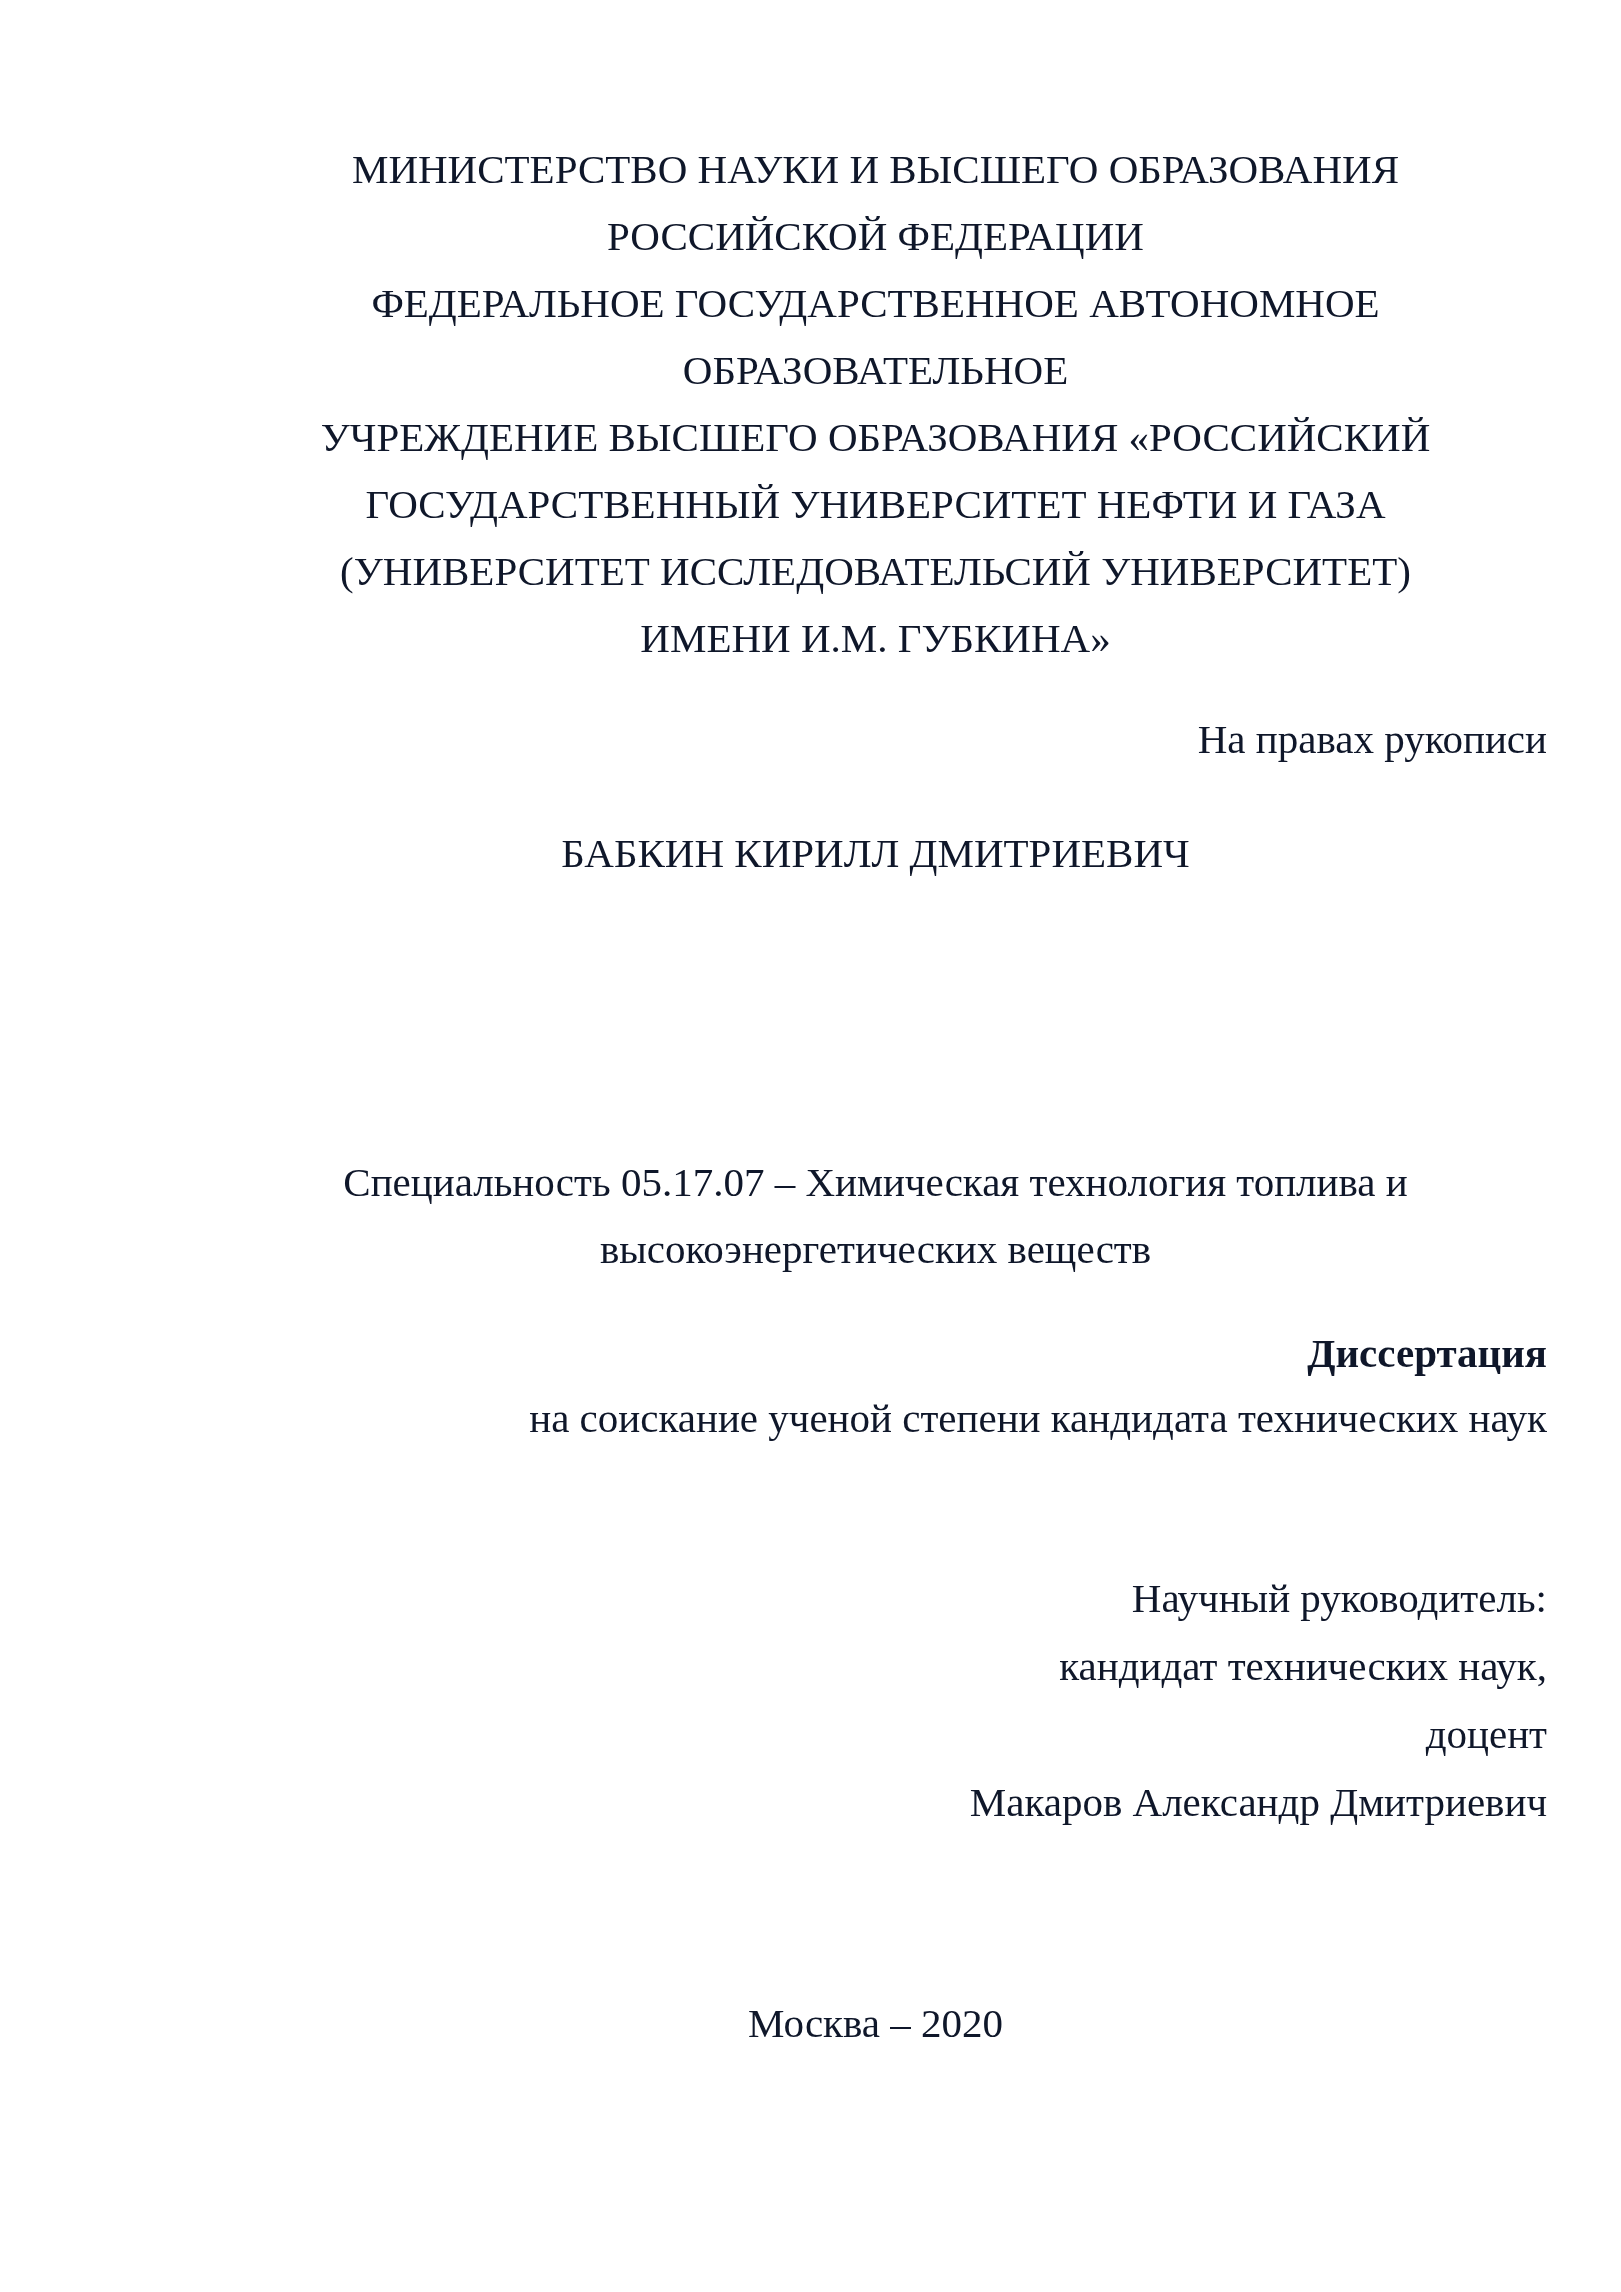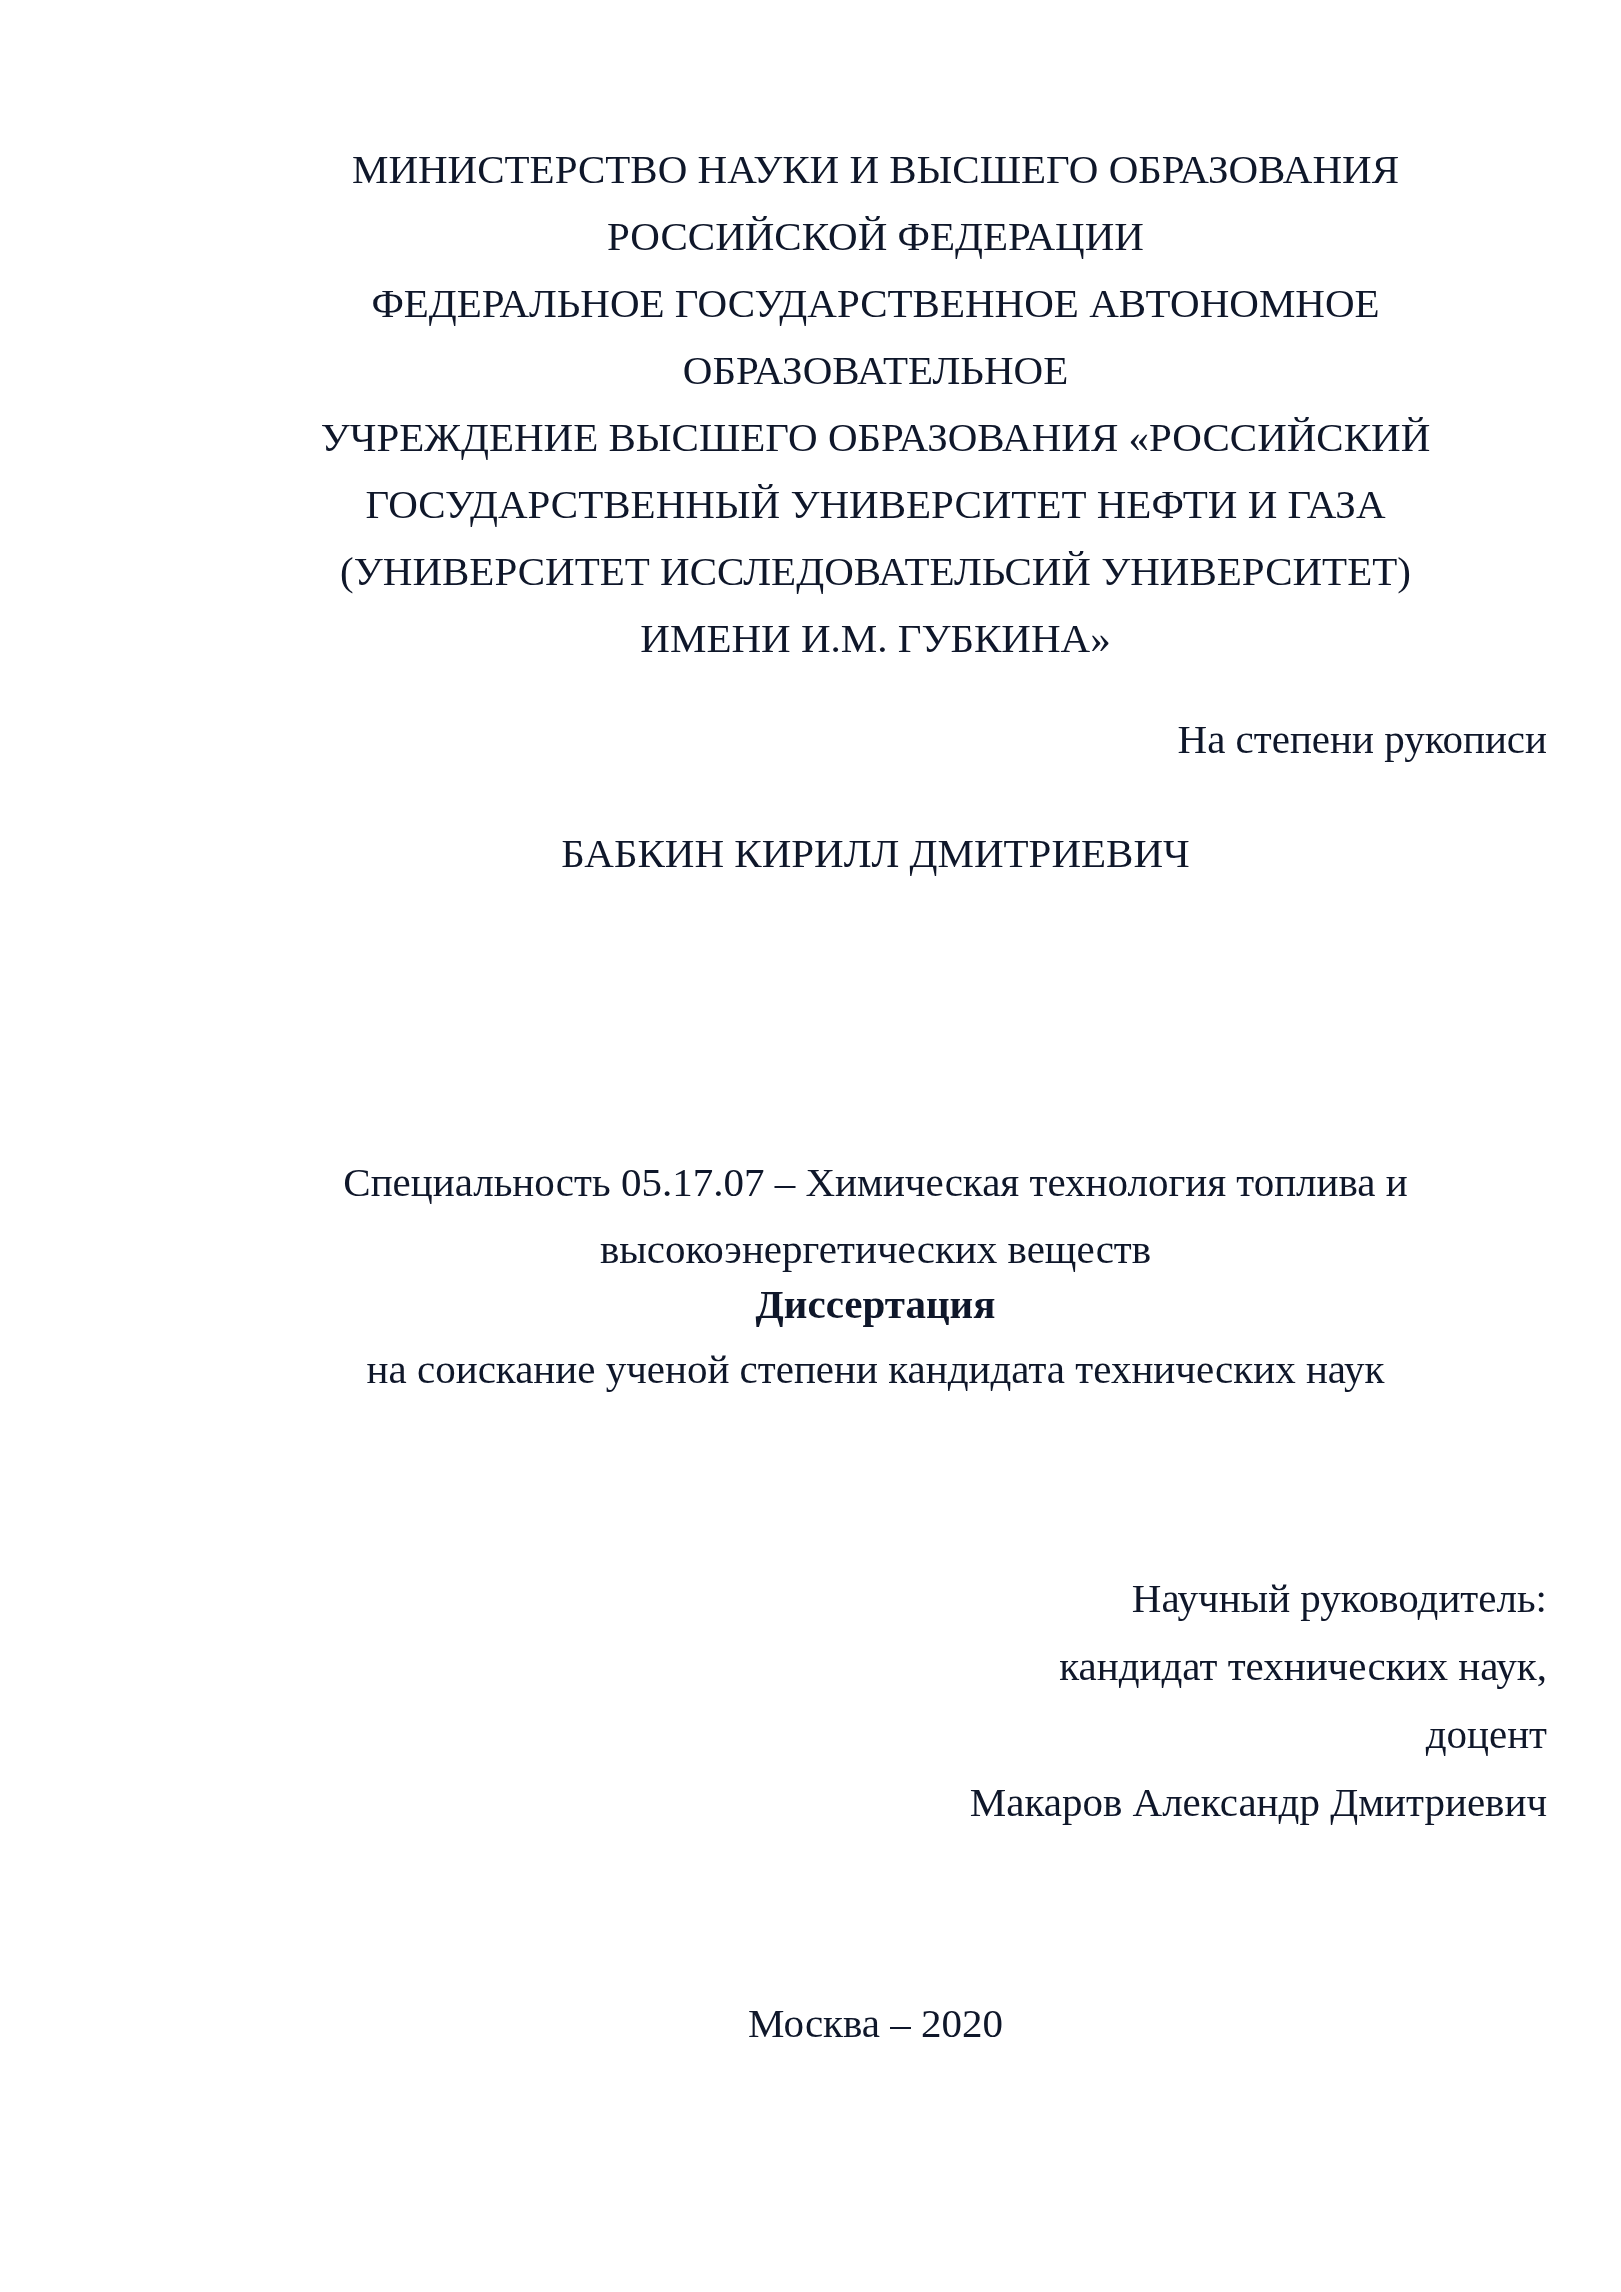--- a/index.html
+++ b/index.html
@@ -25,40 +25,40 @@
   }
   .center { text-align: center; }
   .right  { text-align: right; }
   .bold   { font-weight: bold; }
 
   .header-block     { top: 136px; }
   .manuscript-note  { top: 706px; }
   .author-block     { top: 820px; }
   .title-block      { top: 910px; }
   .specialty-block  { top: 1149px; }
-  .thesis-block     { top: 1272px; line-height: 65px; }
+  .thesis-block     { top: 1321px; line-height: 65px; text-align: right; }
   .supervisor-block { top: 1564px; line-height: 68px; }
   .footer-block     { top: 1990px; }
 </style>
 </head>
 <body>
 
 <div class="page">
 
   <div class="block center header-block">
     <div>МИНИСТЕРСТВО НАУКИ И ВЫСШЕГО ОБРАЗОВАНИЯ</div>
     <div>РОССИЙСКОЙ ФЕДЕРАЦИИ</div>
     <div>ФЕДЕРАЛЬНОЕ ГОСУДАРСТВЕННОЕ АВТОНОМНОЕ ОБРАЗОВАТЕЛЬНОЕ</div>
     <div>УЧРЕЖДЕНИЕ ВЫСШЕГО ОБРАЗОВАНИЯ «РОССИЙСКИЙ</div>
     <div>ГОСУДАРСТВЕННЫЙ УНИВЕРСИТЕТ НЕФТИ И ГАЗА</div>
     <div>(УНИВЕРСИТЕТ ИССЛЕДОВАТЕЛЬСИЙ УНИВЕРСИТЕТ)</div>
     <div>ИМЕНИ И.М. ГУБКИНА»</div>
   </div>
 
-  <div class="block right manuscript-note">На степени рукописи</div>
+  <div class="block right manuscript-note">На правах рукописи</div>
 
   <div class="block center author-block">БАБКИН КИРИЛЛ ДМИТРИЕВИЧ</div>
 
 
   <div class="block center specialty-block">
     <div>Специальность 05.17.07 – Химическая технология топлива и</div>
     <div>высокоэнергетических веществ</div>
   </div>
 
   <div class="block center thesis-block">

